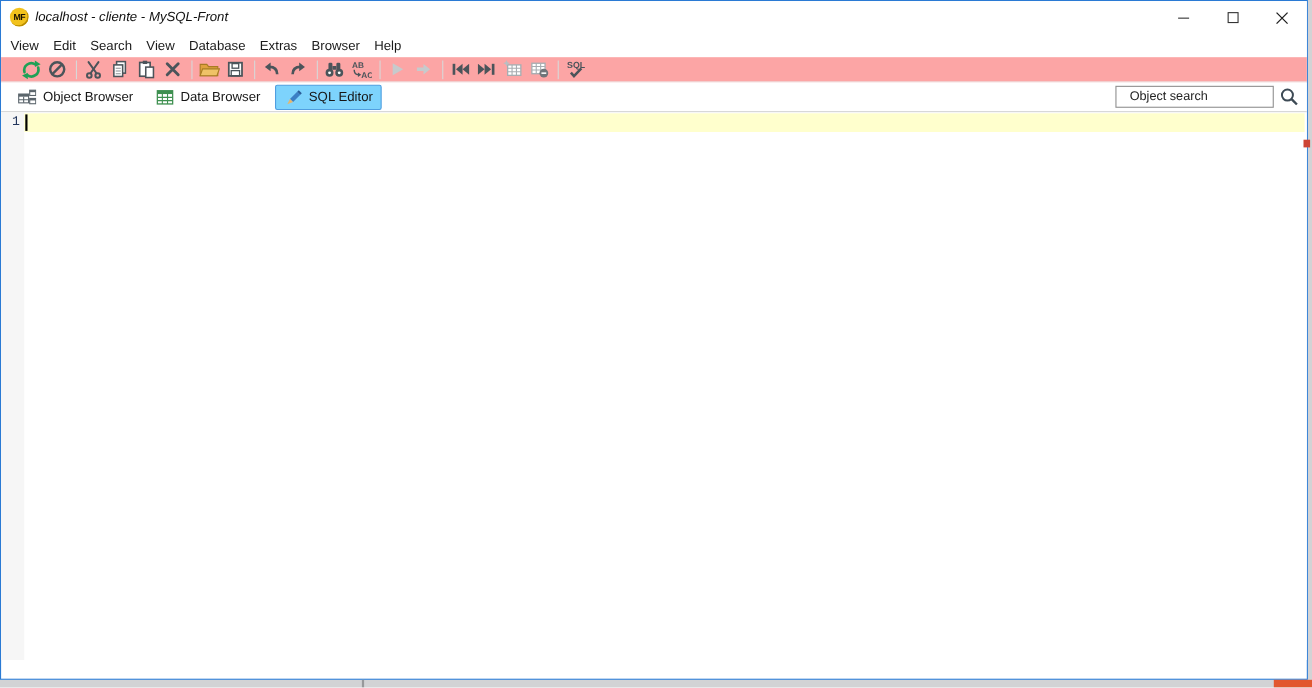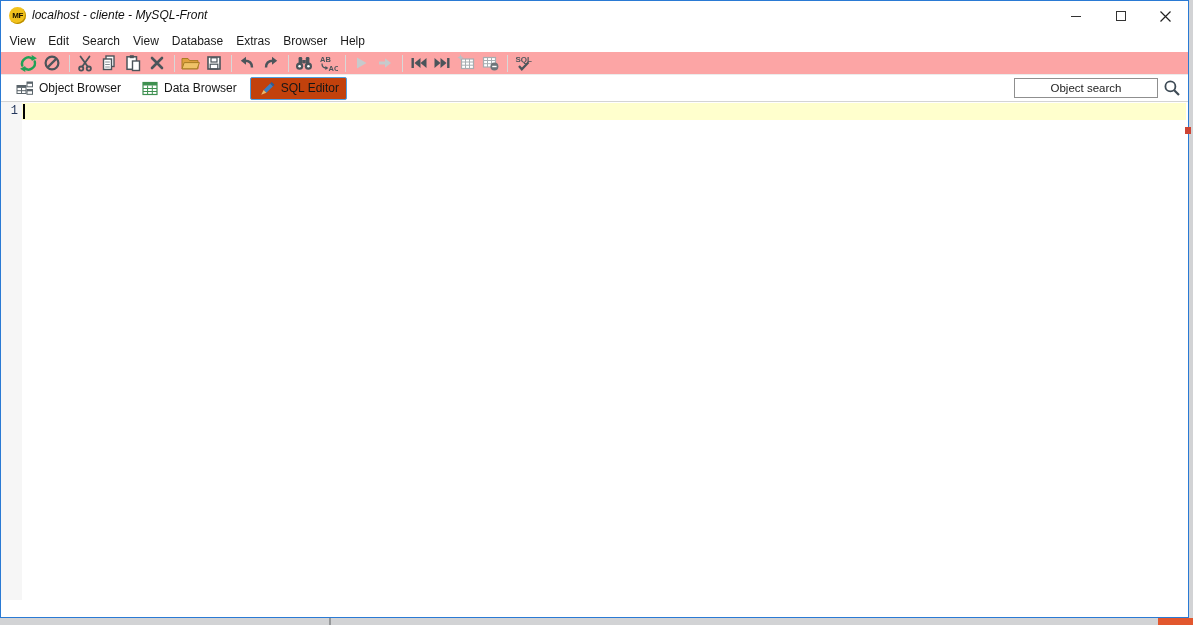--- a/index.html
+++ b/index.html
@@ -31,25 +31,25 @@
              display:flex; align-items:center; padding-left:16px; border-bottom:1px solid #ececec; }
   .tb-btn { width:22px; height:22px; display:flex; align-items:center; justify-content:center; margin-right:2px; }
   .tb-sep { width:1px; height:17px; background:#d8d8d8; margin:0 4px; }
   .tb-btn svg { display:block; }
 
   
   .tabbar { position:absolute; left:0; top:74px; width:100%; height:26px; background:#fff; }
   .tabs { position:absolute; left:7px; top:1px; height:24px; display:flex; align-items:center; }
   .tab { display:flex; align-items:center; gap:6px; padding:3px 7px; margin-right:5px;
          font-size:12px; color:#161616; border:1px solid transparent; border-radius:2px; }
-  .tab.active { background:#c2410c; border-color:#4f9ee0; }
+  .tab.active { background:#7dd3fc; border-color:#4f9ee0; }
   .tab svg { display:block; }
   .search-box { position:absolute; left:1013px; top:3px; width:144px; height:20px;
                 border:1px solid #8f8f8f; background:#fff; font-size:11.5px; color:#222;
-                padding:0 6px; font-family:"Liberation Sans","DejaVu Sans",sans-serif;text-align:center; }
+                padding:0 12px; font-family:"Liberation Sans","DejaVu Sans",sans-serif; }
   .search-btn { position:absolute; left:1159px; top:2px; width:24px; height:22px;
                 display:flex; align-items:center; justify-content:center; }
 
   
   .editor { position:absolute; left:0; top:100px; width:1187px; bottom:17px; background:#fff;
             border-top:1px solid #d4d4d4; }
   .gutter { position:absolute; left:0; top:0; bottom:0; width:21px; background:#f6f6f6; }
   .line-number { position:absolute; left:0; top:1px; width:17px; text-align:right;
                  font-family:"Liberation Mono","DejaVu Sans Mono",monospace;
                  font-size:12px; line-height:17px; color:#23365c; }

